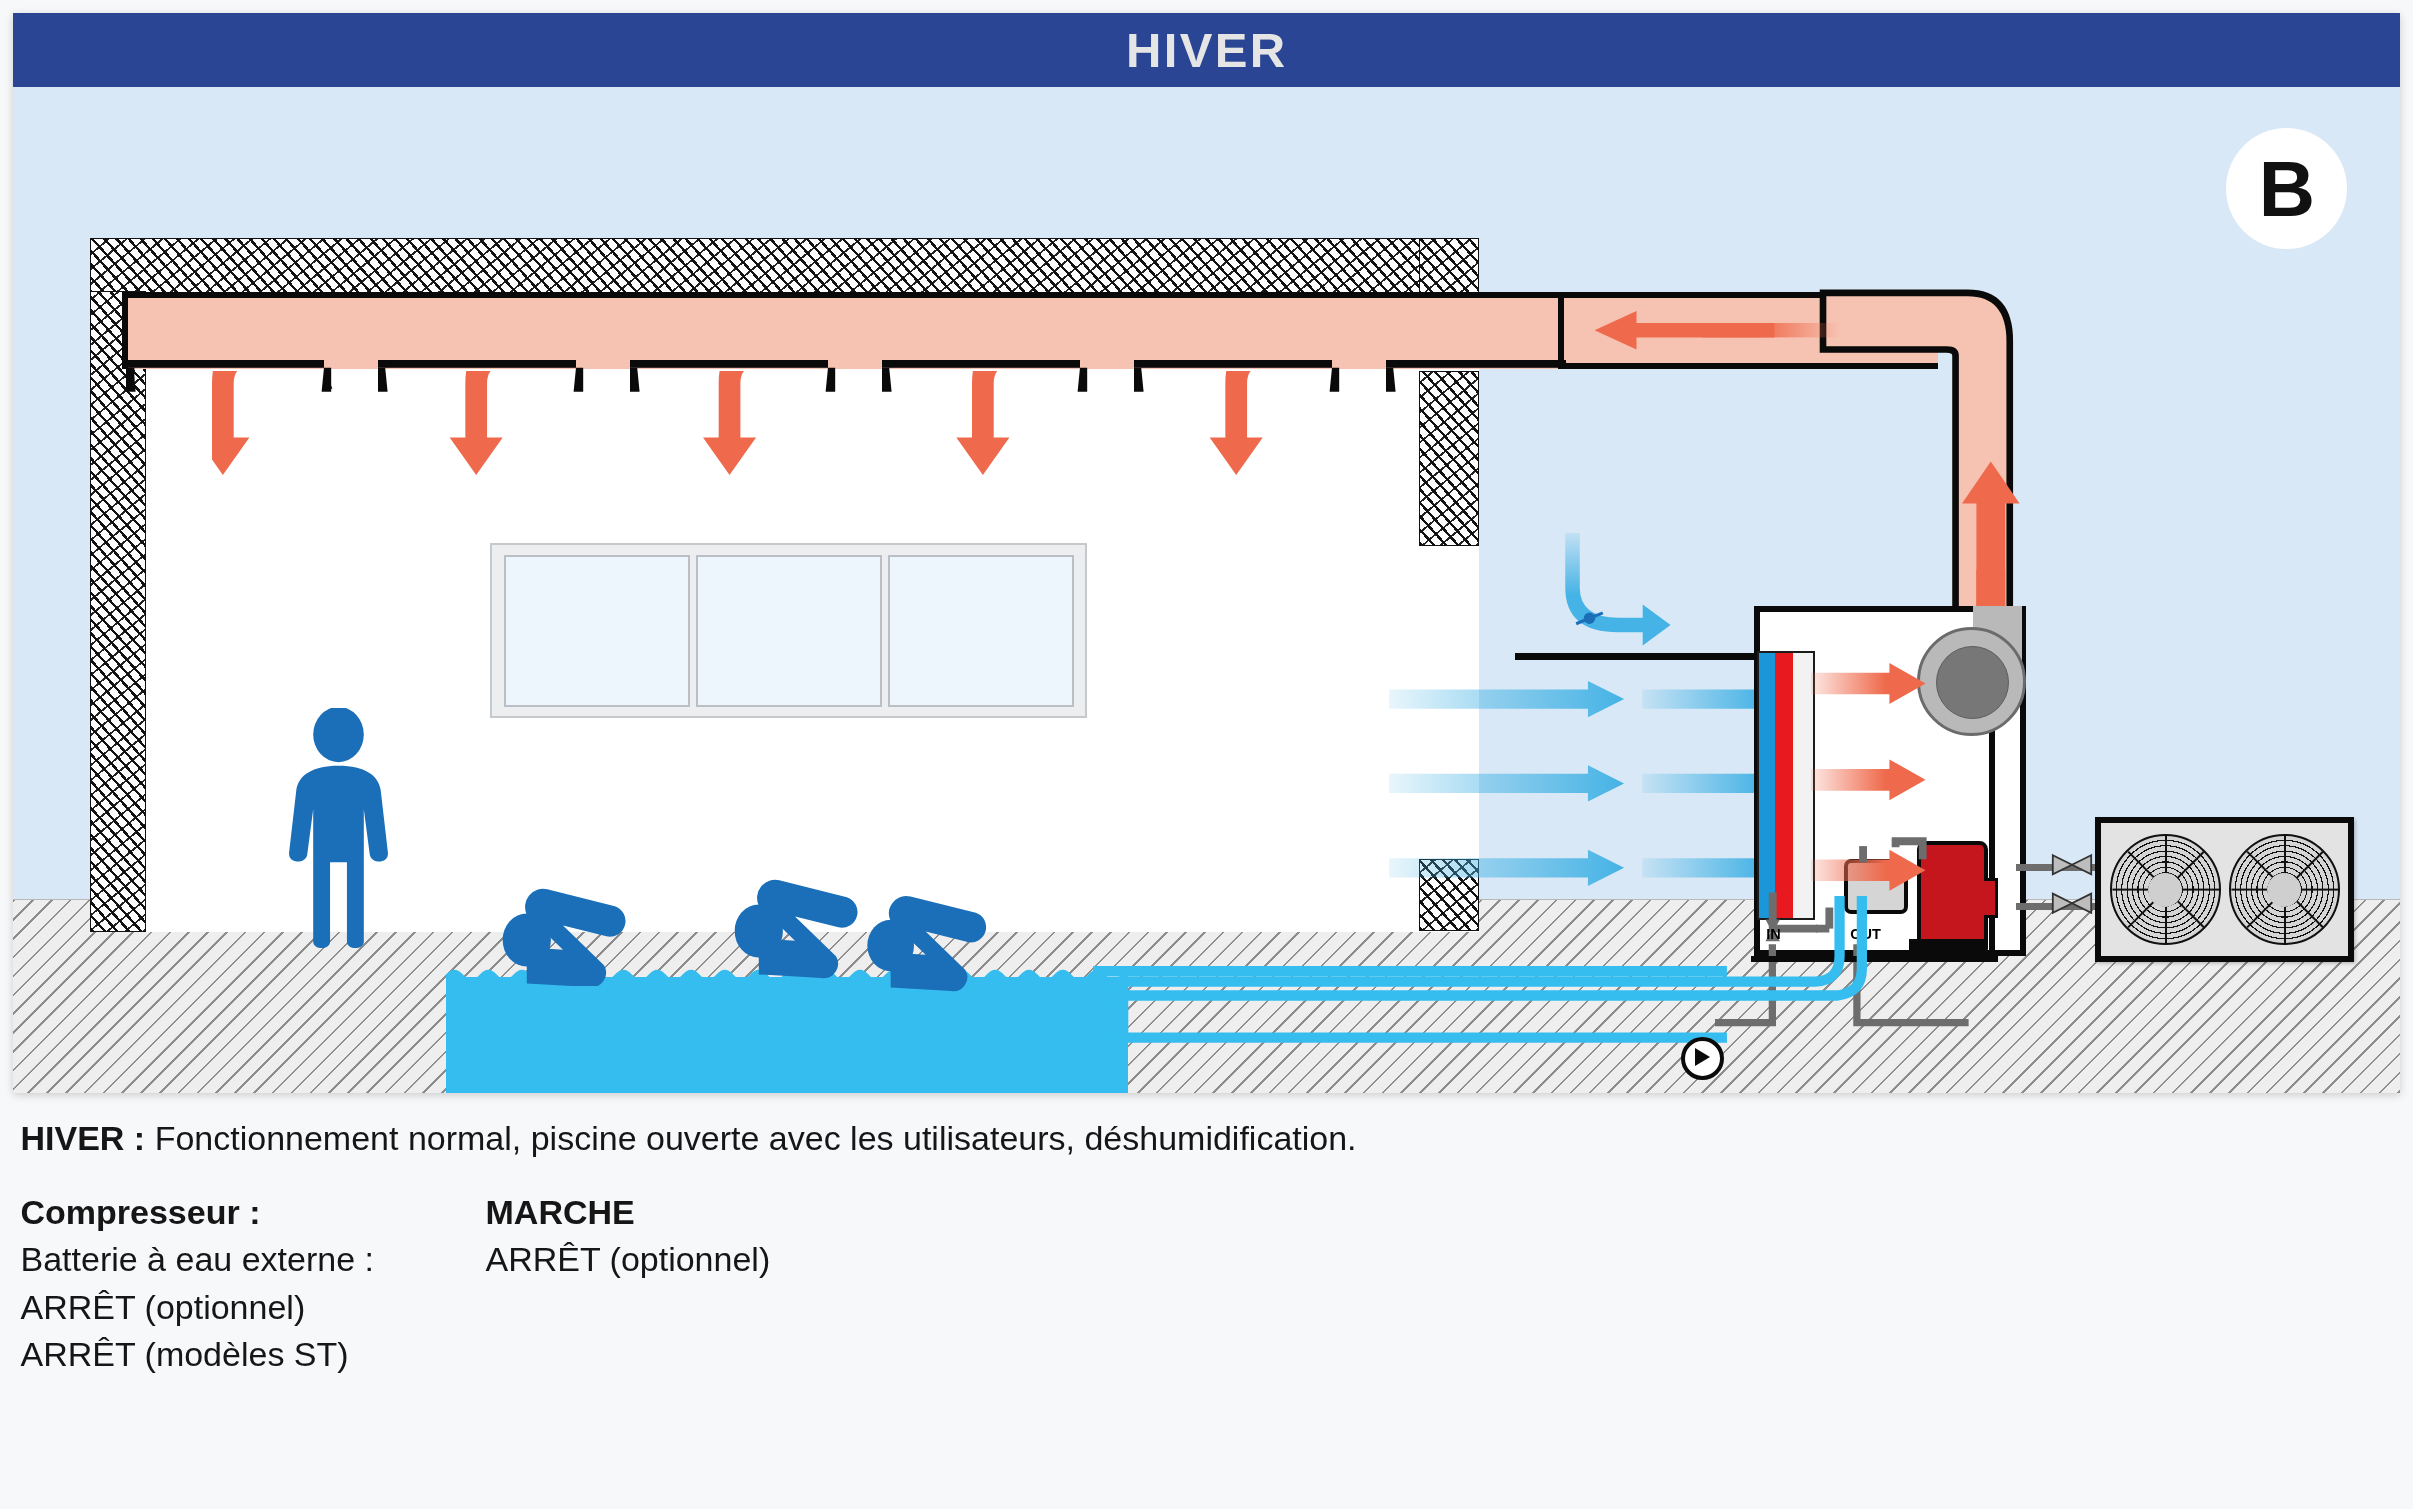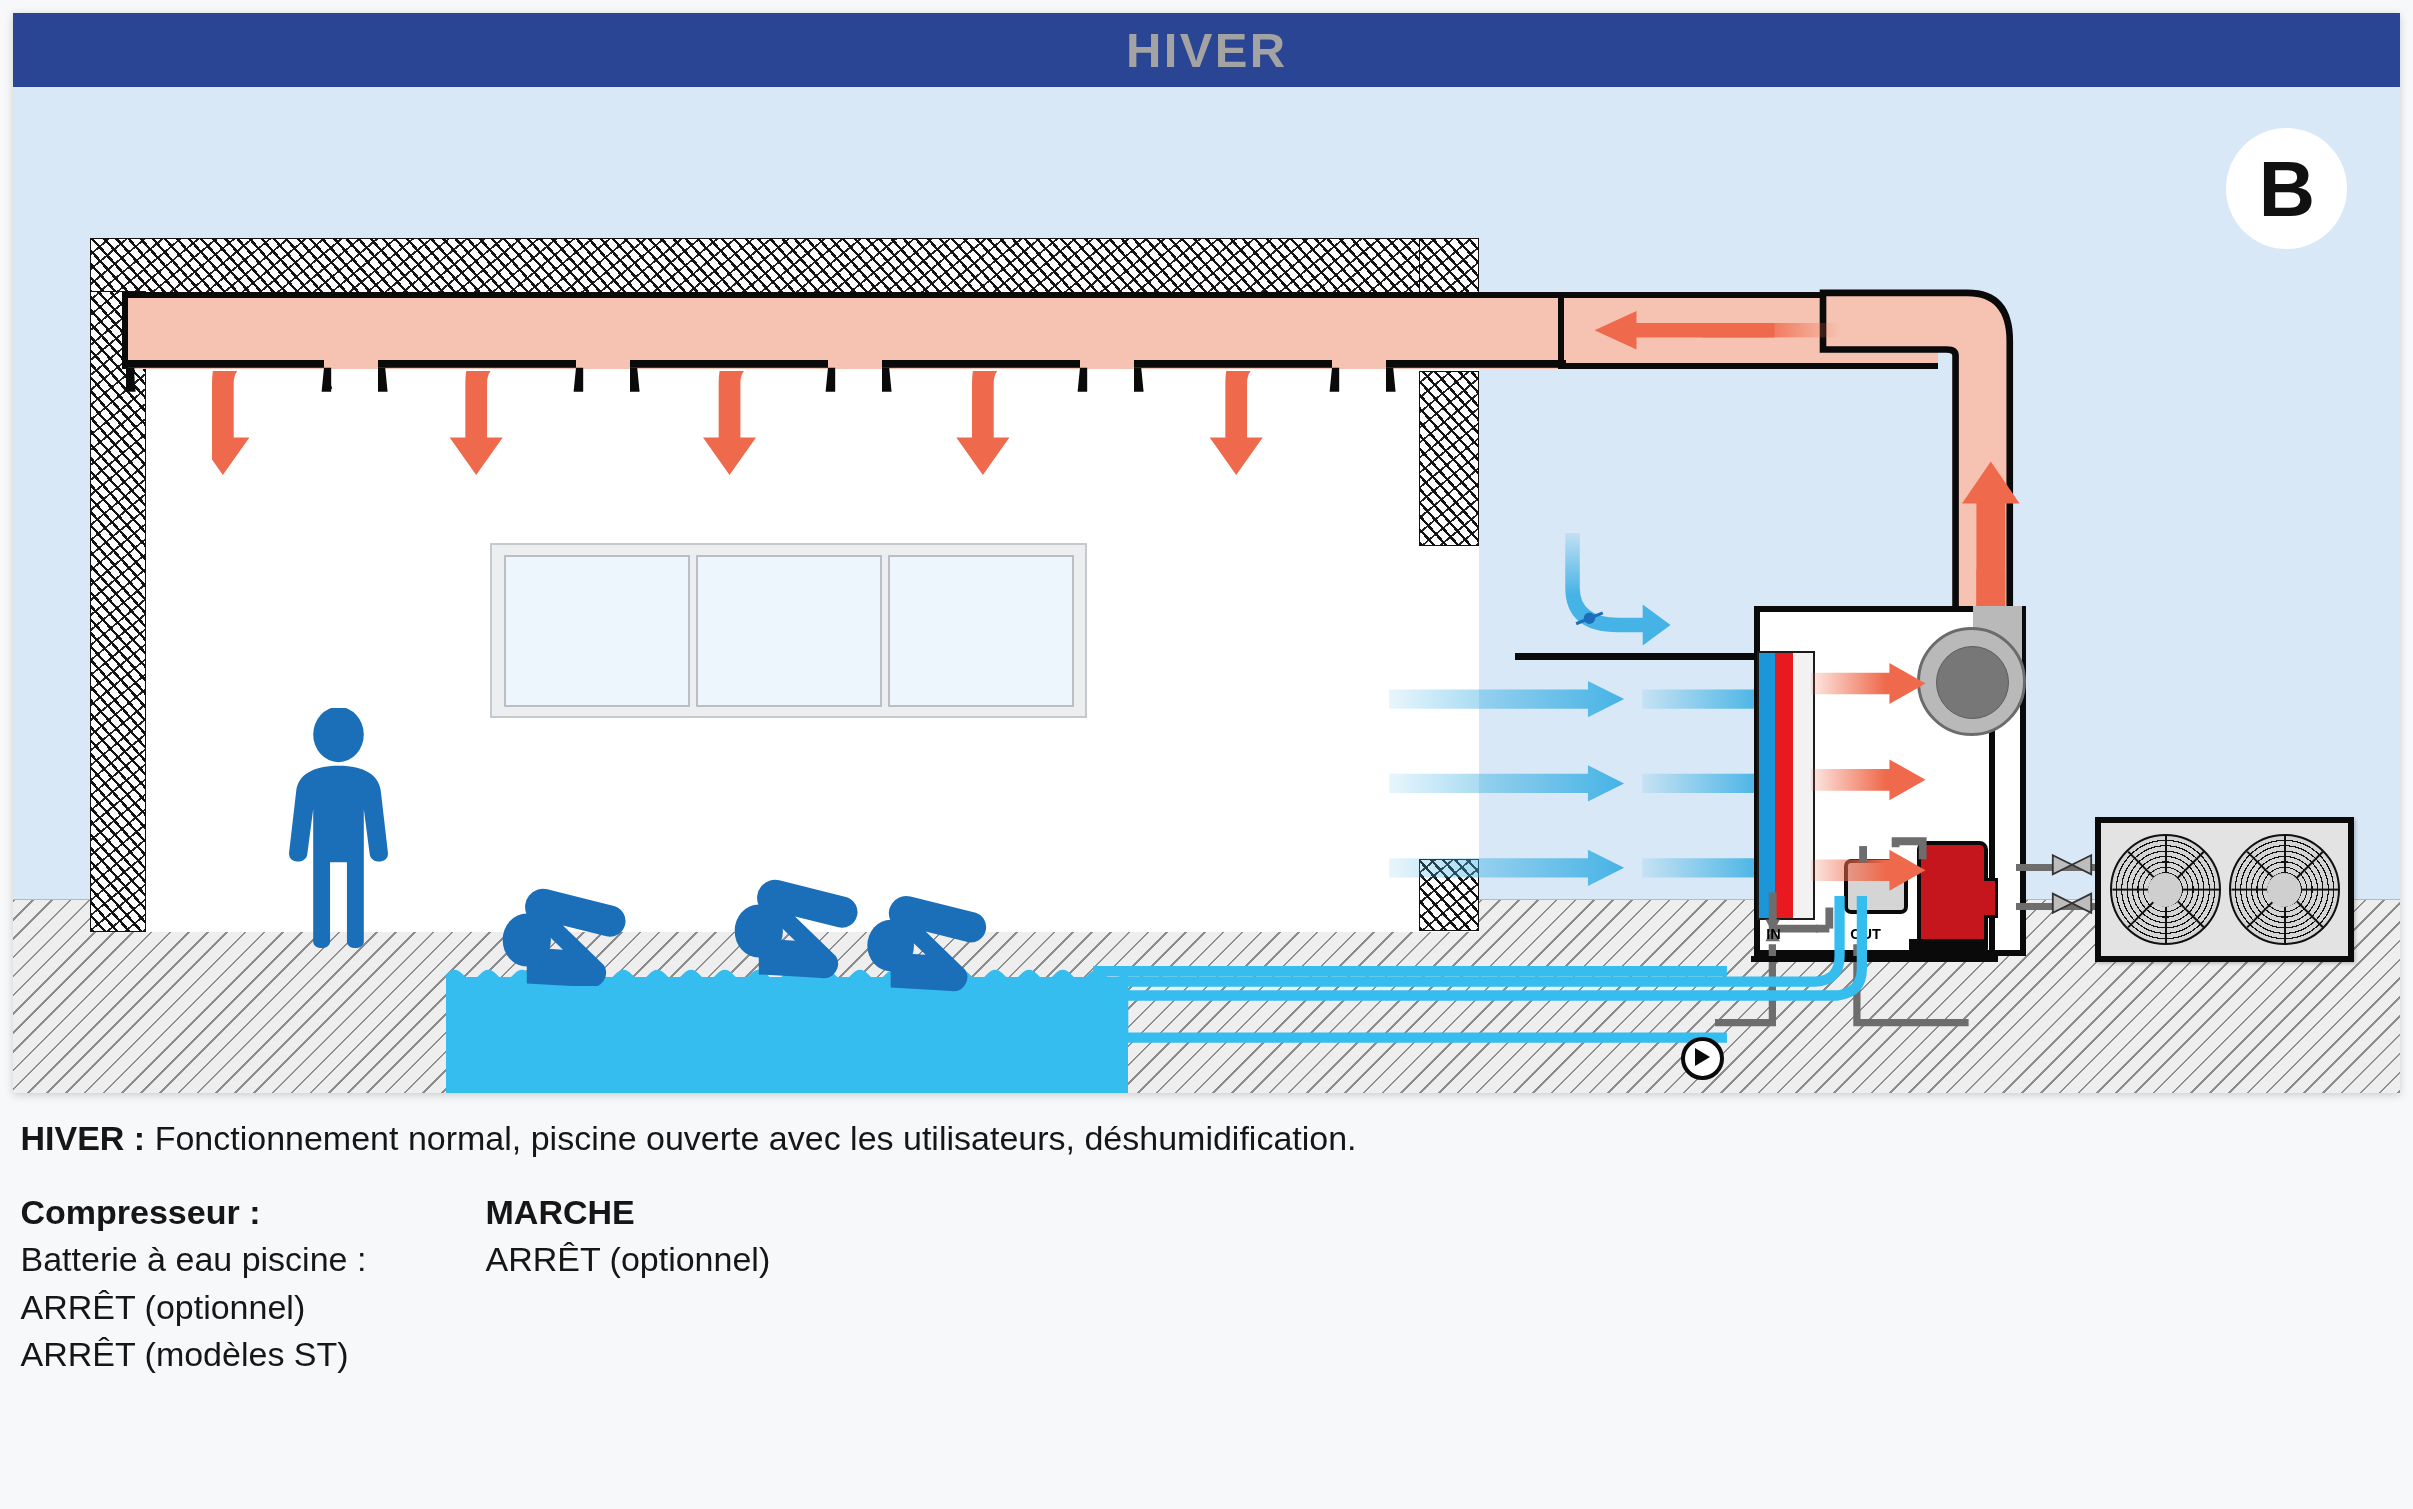--- a/index.html
+++ b/index.html
@@ -4,21 +4,21 @@
 <style>
   html,body{margin:0;padding:0;background:#f7f8fa;}
   body{font-family:"Liberation Sans",sans-serif;}
   #page{position:relative;width:2413px;height:1510px;background:#f7f8fa;overflow:hidden;}
 
   
   #panel{position:absolute;left:13.3px;top:13.3px;width:2387px;height:1080px;
          box-shadow:0 2.4px 8.4px rgba(0,0,0,.18);}
   #titlebar{position:absolute;left:0;top:0;width:100%;height:74px;background:#2a4593;
             display:flex;align-items:center;justify-content:center;}
-  #titlebar .t{color:#a3a3a3;font-size:49px;font-weight:bold;letter-spacing:2.4px;
+  #titlebar .t{color:#e5e5e5;font-size:49px;font-weight:bold;letter-spacing:2.4px;
                font-family:"Liberation Sans",sans-serif;}
   #scene{position:absolute;left:0;top:74px;width:100%;height:1006px;background:#d8e8f6;overflow:hidden;}
 
   
   #badge{position:absolute;right:53px;top:41px;width:121px;height:121px;border-radius:50%;
          background:#fff;display:flex;align-items:center;justify-content:center;z-index:40;}
   #badge span{font-size:78px;font-weight:bold;color:#111;line-height:1;}
 
   
   #ground{position:absolute;left:0;bottom:0;width:100%;height:193px;background:#eeeeee;
@@ -419,21 +419,21 @@
 
   <div id="caption">
     <div id="capline"><b>HIVER :</b><span> Fonctionnement normal, piscine ouverte avec les utilisateurs, déshumidification.</span></div>
 
     <div id="status-list">
         <div class="srow bold">
           <div class="k">Compresseur :</div>
           <div class="v">MARCHE</div>
         </div>
         <div class="srow">
-          <div class="k">Batterie à eau piscine :</div>
+          <div class="k">Batterie à eau externe :</div>
           <div class="v">ARRÊT (optionnel)</div>
         </div>
         <div class="srow">
           <div class="v">ARRÊT (optionnel)</div>
         </div>
         <div class="srow">
           <div class="v">ARRÊT (modèles ST)</div>
         </div>
       </div>
   </div>

